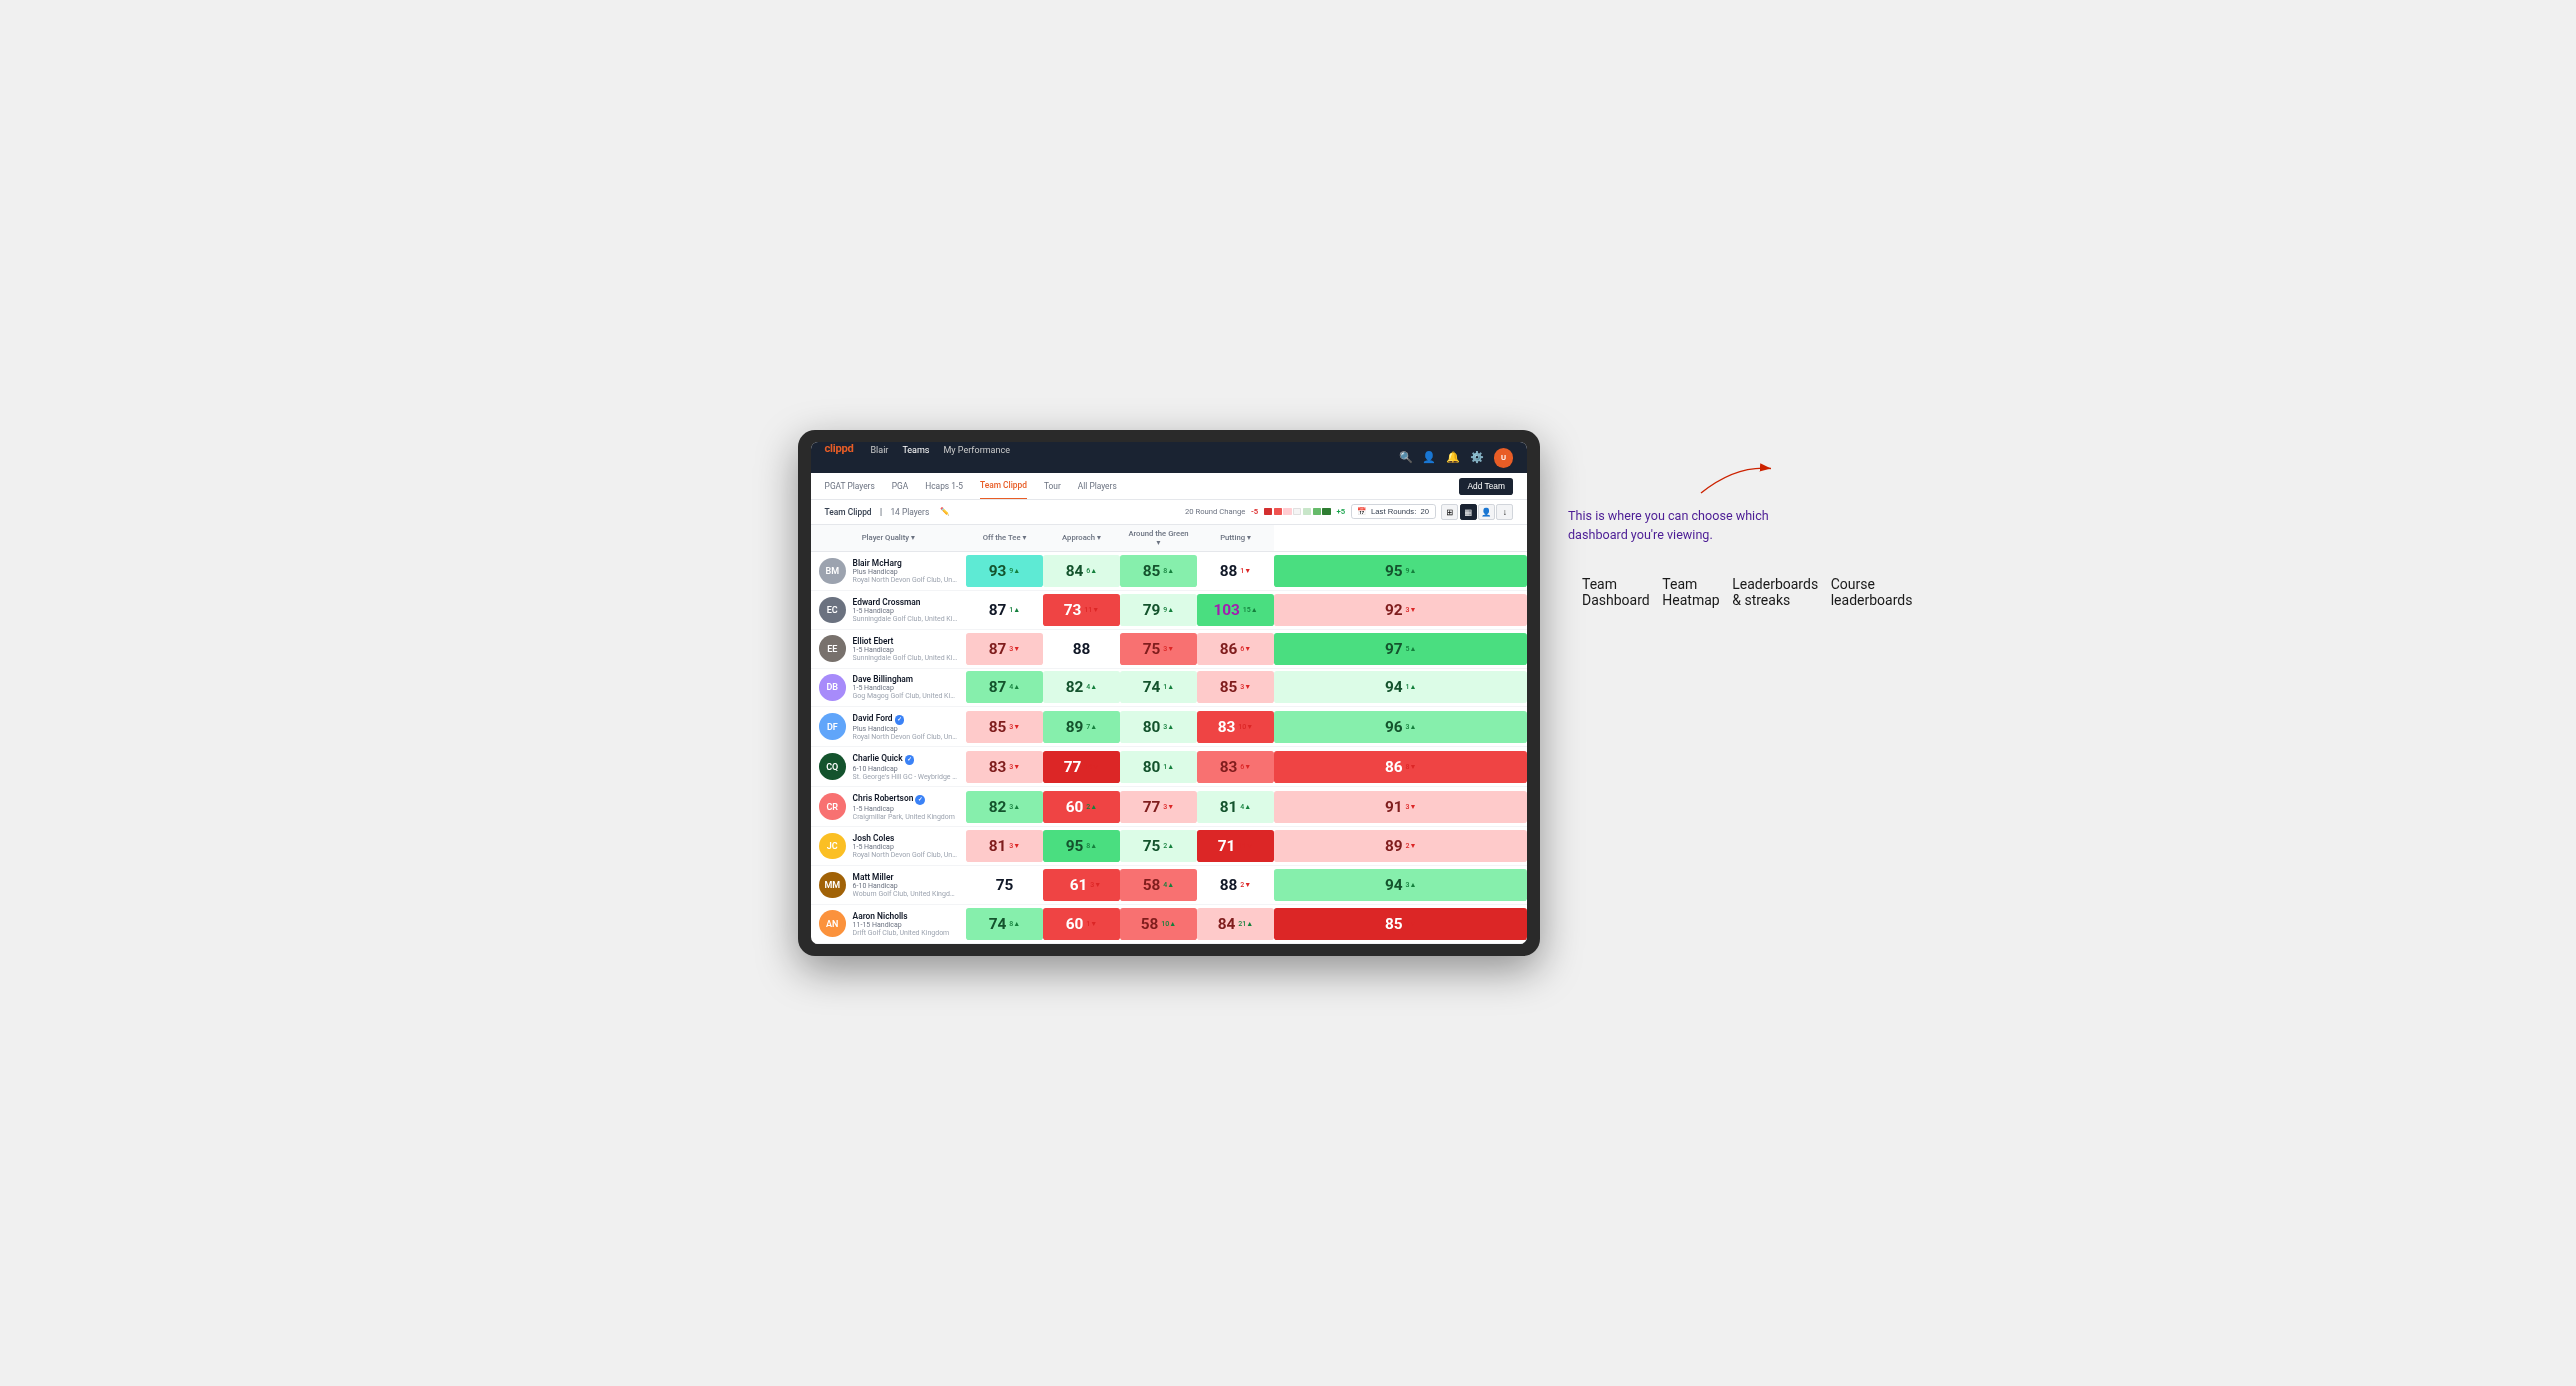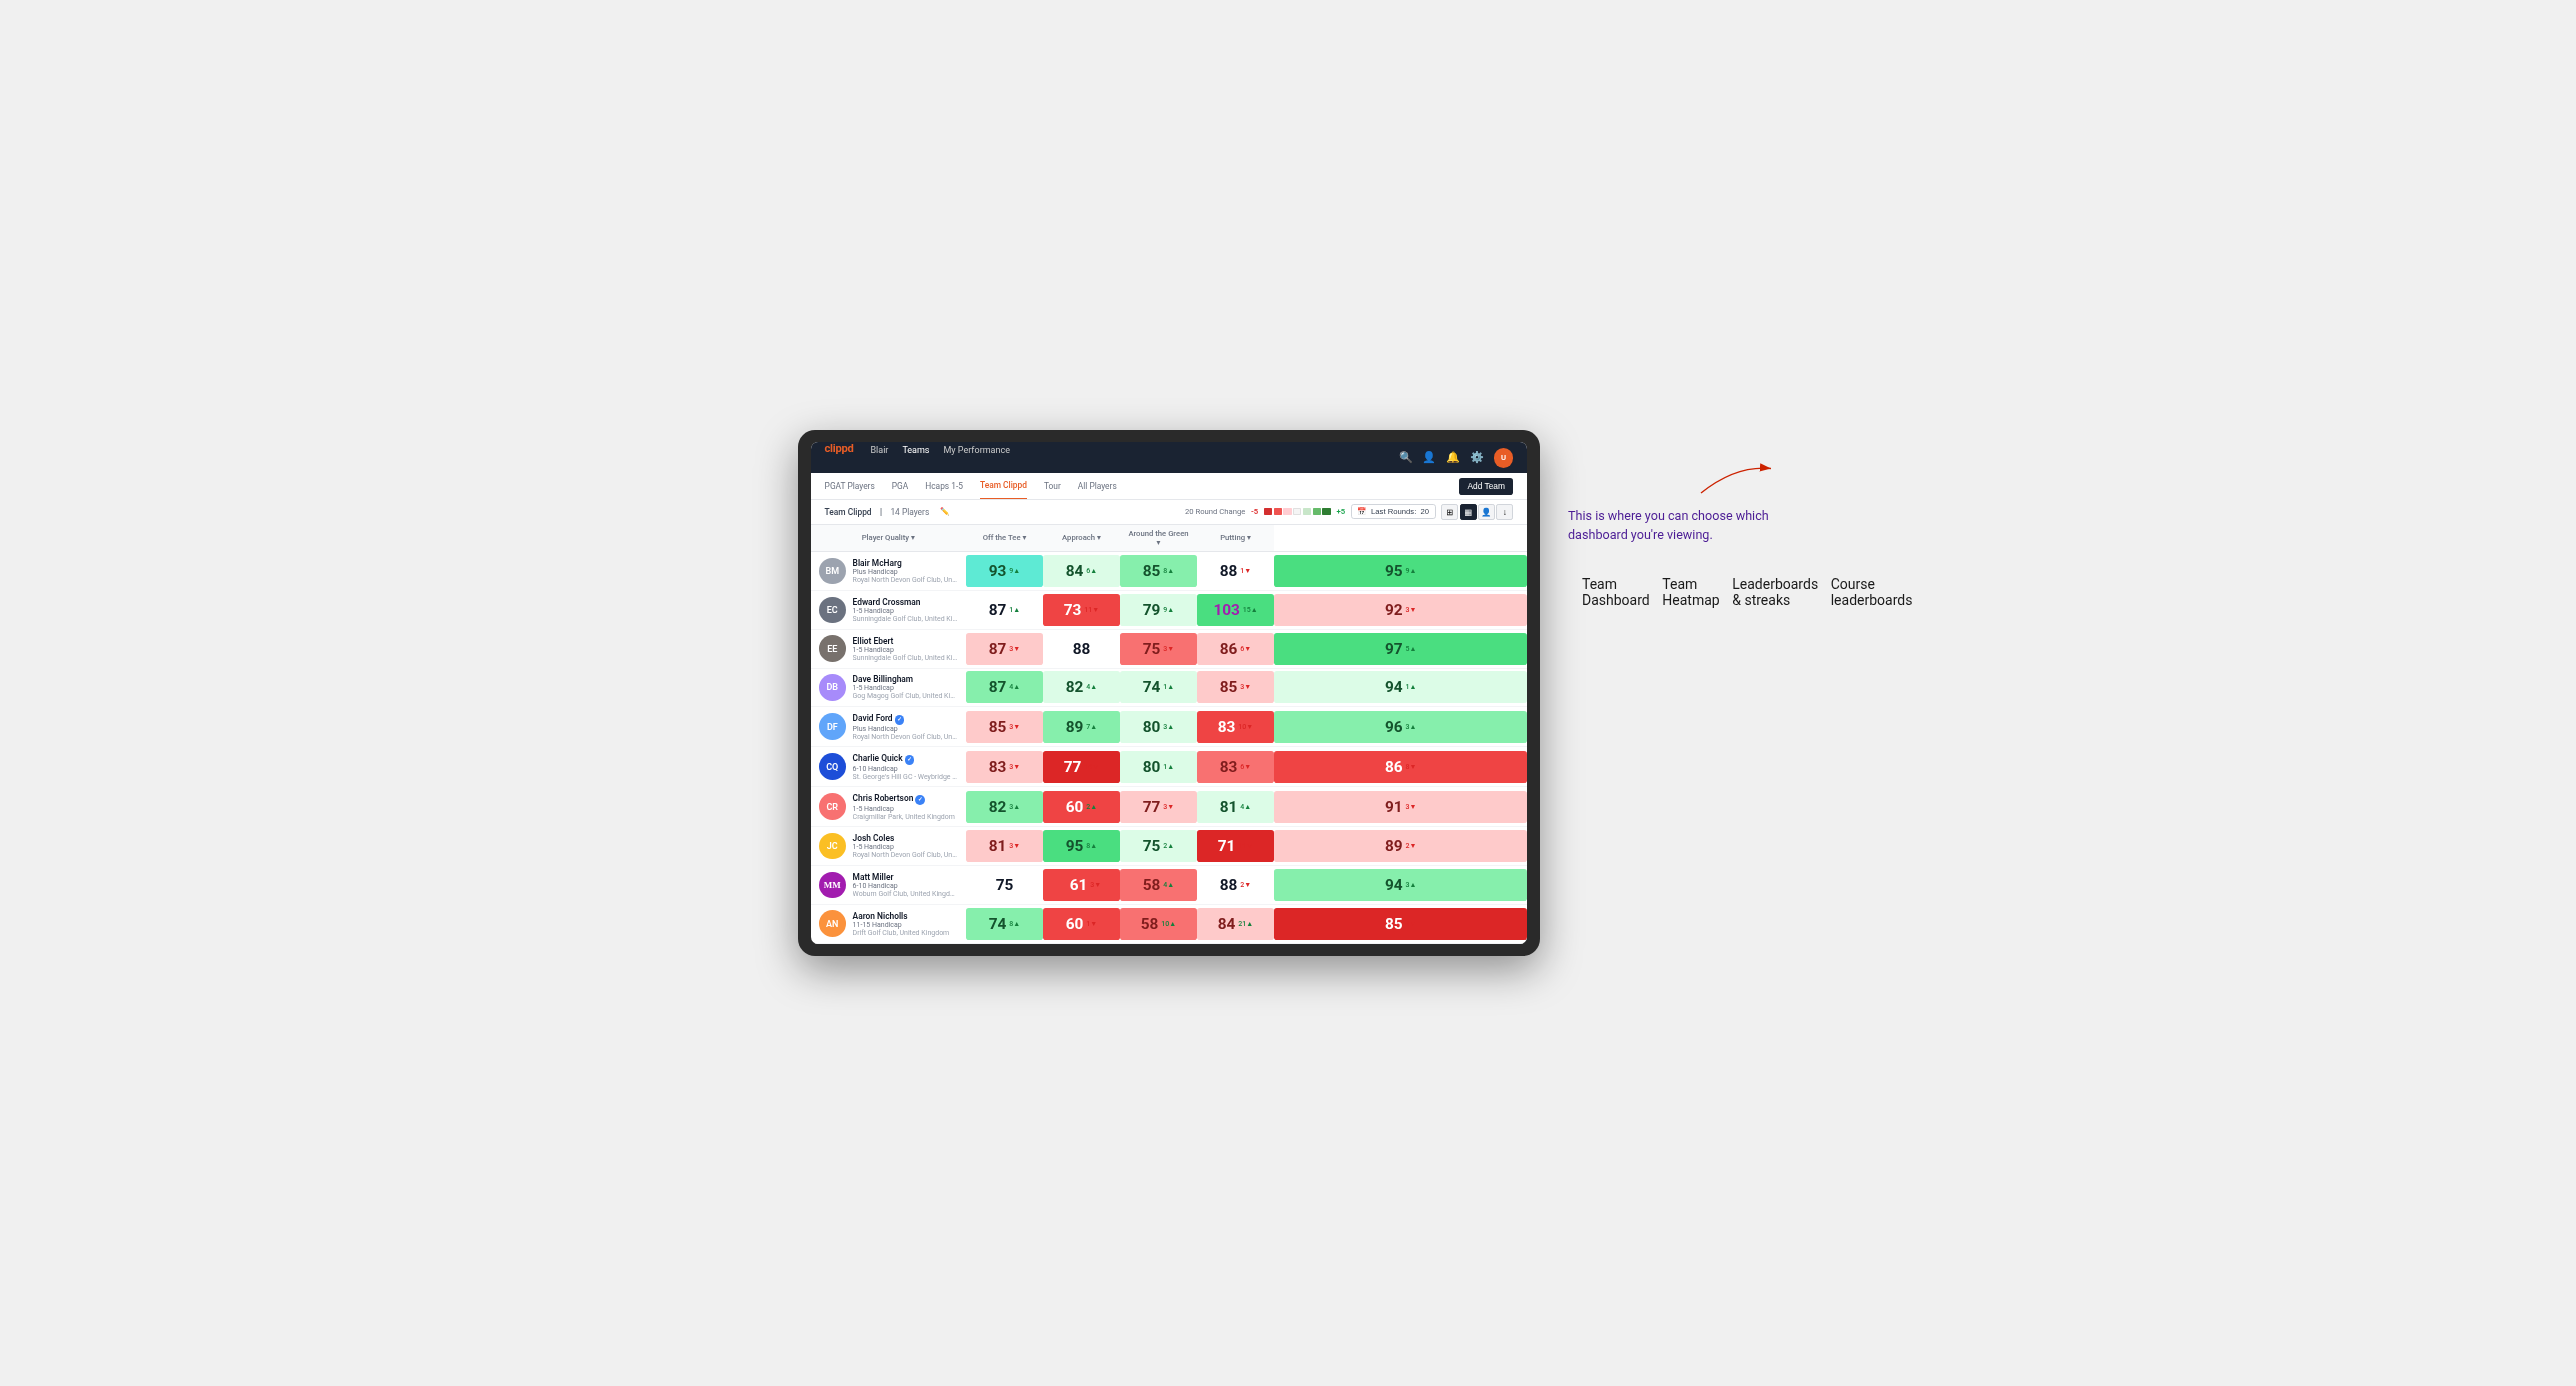--- a/index.html
+++ b/index.html
@@ -681,21 +681,21 @@
                 <td class="score-cell">
         <div class="score-box" style="background:#86efac;">
           <span class="score-main" style="color:#14532d;">96</span>
           <span class="score-change" style="color:#15803d;">3▲</span>
         </div>
       </td>
               </tr>
               <tr class="player-row">
                 <td>
                   <div class="player-cell">
-      <div class="player-avatar" style="background:#1d4ed8;color:#fff;">
+      <div class="player-avatar" style="background:#14532d;color:#fff;">
         CQ
       </div>
       <div class="player-info">
         <div class="player-name">Charlie Quick<span class="verified-icon">✓</span></div>
         <div class="player-handicap">6-10 Handicap</div>
         <div class="player-club">St. George's Hill GC - Weybridge - Surrey, Uni...</div>
       </div>
     </div>
                 </td>
                 <td class="score-cell">
@@ -813,21 +813,21 @@
                 <td class="score-cell">
         <div class="score-box" style="background:#fecaca;">
           <span class="score-main" style="color:#7f1d1d;">89</span>
           <span class="score-change" style="color:#dc2626;">2▼</span>
         </div>
       </td>
               </tr>
               <tr class="player-row">
                 <td>
                   <div class="player-cell">
-      <div class="player-avatar" style="background:#a21caf;color:#fff;font-family:Liberation Serif, serif;">
+      <div class="player-avatar" style="background:#a16207;color:#fff;">
         MM
       </div>
       <div class="player-info">
         <div class="player-name">Matt Miller</div>
         <div class="player-handicap">6-10 Handicap</div>
         <div class="player-club">Woburn Golf Club, United Kingdom</div>
       </div>
     </div>
                 </td>
                 <td class="score-cell">

